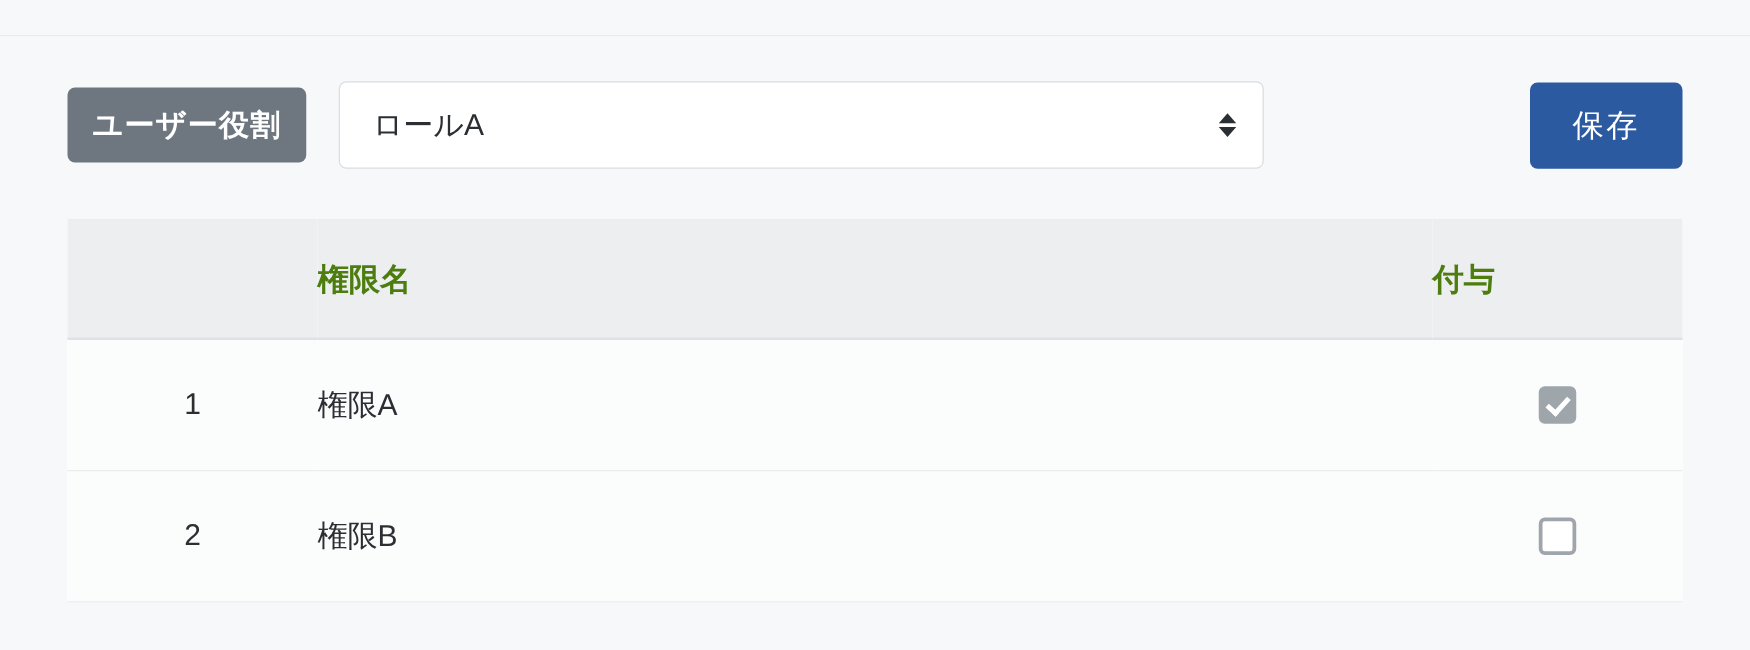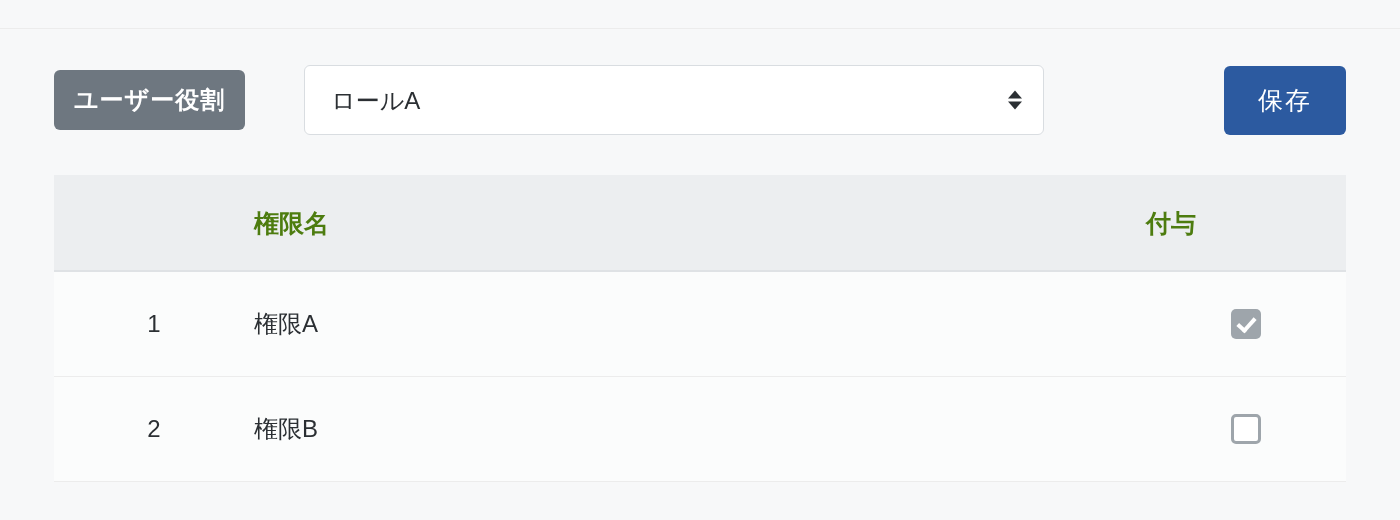--- a/index.html
+++ b/index.html
@@ -40,21 +40,20 @@
       font-weight: 600;
       padding: 14px 20px;
       border-radius: 6px;
       letter-spacing: 1px;
       white-space: nowrap;
     }
 
     .role-select-wrap {
       position: relative;
       flex: 0 0 740px;
-      margin-left: 33px;
     }
 
     .role-select {
       width: 100%;
       height: 70px;
       background: #ffffff;
       border: 1px solid #d9dde1;
       border-radius: 6px;
       font-size: 24px;
       color: #2b2f33;

